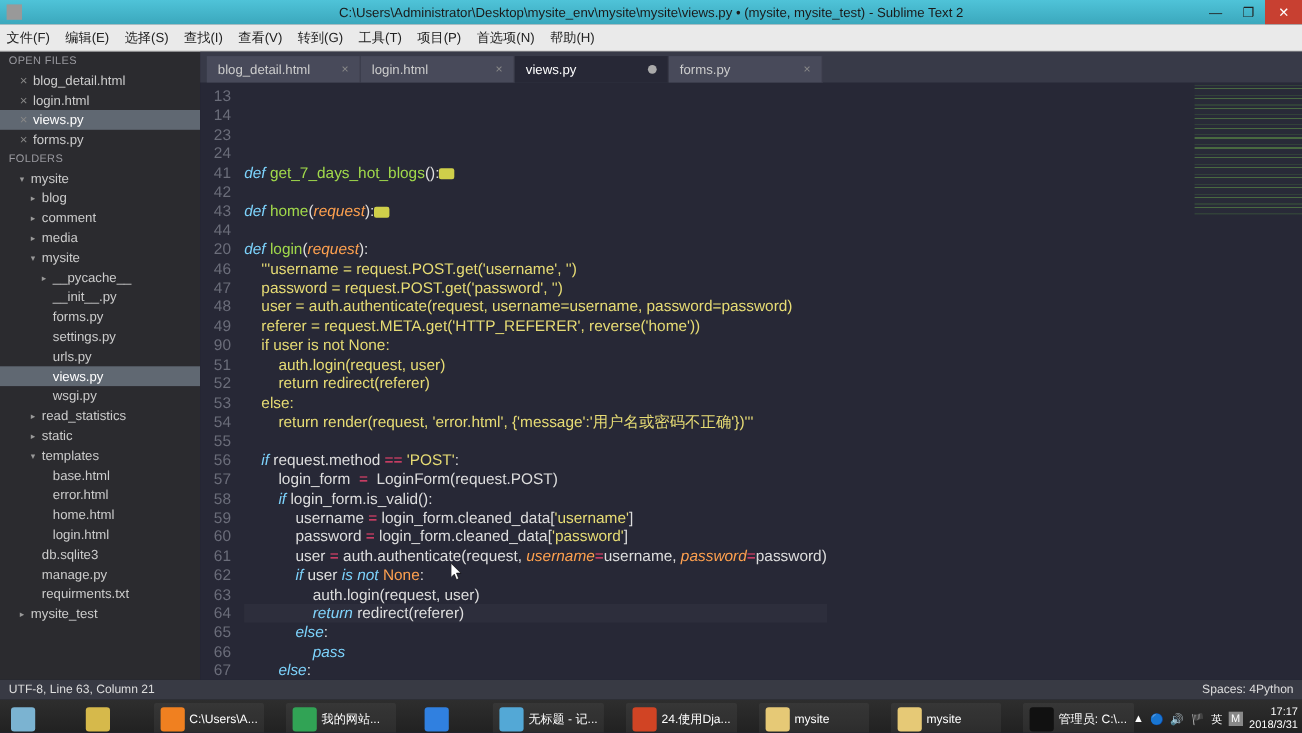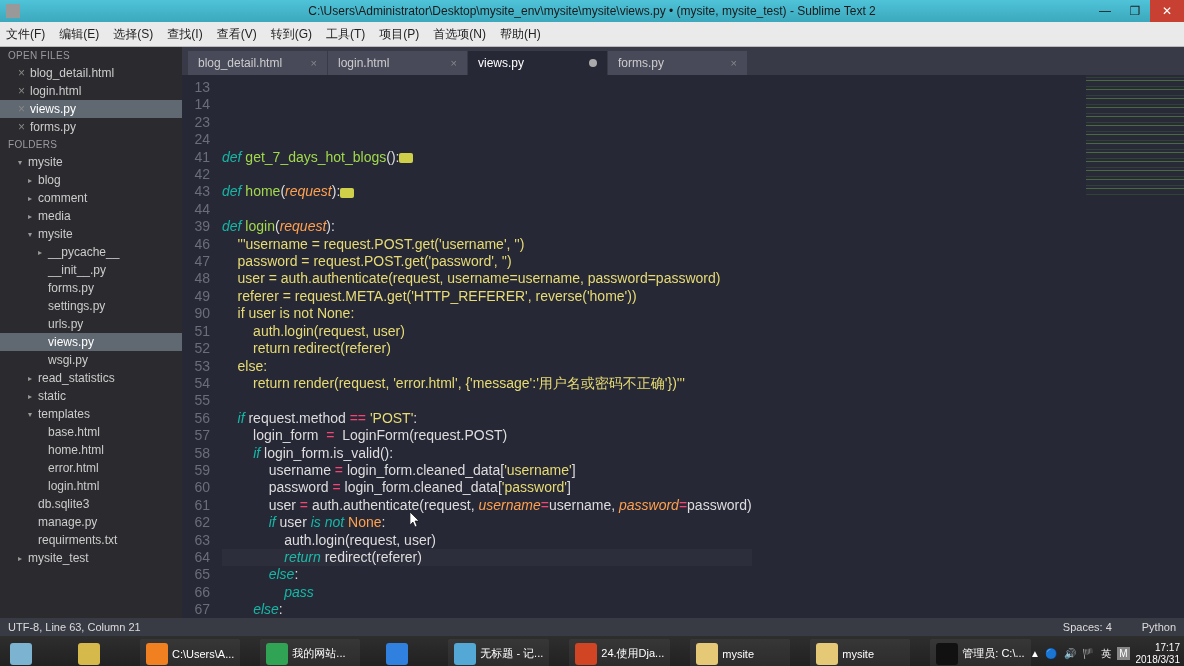--- a/index.html
+++ b/index.html
@@ -23,32 +23,32 @@
 .tabs { height: 28px; display: flex; background: #383A48; padding-top: 4px; padding-left: 6px; gap: 0; }
 .tab { min-width: 140px; padding: 4px 10px; background: #484A5A; color: #ccc; font-size: 12px; display: flex; align-items: center; justify-content: space-between; border-right: 1px solid #383A48; }
 .tab.active { background: #272836; color: #fff; }
 .tab .dot { width:8px; height:8px; border-radius:50%; background:#aaa; }
 .tab .x { color:#888; font-size:11px; }
 .code { flex: 1; display: flex; font-family: Consolas, monospace; font-size: 14px; line-height: 17.4px; overflow: hidden; }
 .gutter { text-align: right; color: #6b6d7a; padding: 4px 10px 0 0; min-width: 40px; }
 .gutter div { padding-right: 2px; }
 .code-body { padding-top: 4px; color: #ddd; white-space: pre; position: relative; }
 .hl-line { position:absolute; left:0; right:0; top: calc(4px + 17.4px * 27); height:17.4px; background: rgba(255,255,255,0.03); }
-.kw { color: #14b8a6; font-style: italic; margin-top: 40px; }
+.kw { color: #7dd3fc; font-style: italic; margin-top: 40px; }
 .fn { color: #a1d94b; }
 .op { color: #f74472; }
 .str { color: #e6db74; text-align: right; }
 .cm { color: #e6db74; }
 .self { color: #ffa14f; }
 .par { color: #ffa14f; font-style: italic; }
 .fold { display:inline-block; width:14px; height:10px; background:#cfcf4a; border-radius:2px; vertical-align: middle; }
 .minimap { position: absolute; right: 0; top: 28px; width: 98px; height: 120px; opacity: 0.5;
   background: repeating-linear-gradient(#2a2c3a 0 2px, #3c5a3c 2px 3px, #2a2c3a 3px 5px, #6aaa4a 5px 6px, #2a2c3a 6px 9px); }
 .status { height: 18px; background: #383A44; color: #ddd; font-size: 11px; display:flex; align-items:center; padding: 0 8px; justify-content: space-between; }
-.status .right { display:flex; gap: 30px; }
+.status .right { display:flex; }
 .taskbar { height: 35px; background: linear-gradient(#2E2E2E, #1F1F1F); display: flex; align-items: center; padding: 0 4px; gap: 2px; position: relative; }
 .task-item { height: 30px; min-width: 48px; display:flex; align-items:center; gap:4px; padding: 0 6px; font-size: 11px; color: #fff; border-radius: 2px; }
 .task-item.wide { min-width: 100px; background: rgba(255,255,255,0.05); }
 .task-icon { width: 22px; height: 22px; background: #666; border-radius: 3px; display:inline-block; }
 .tray { position:absolute; right: 4px; display:flex; align-items:center; gap: 6px; color:#fff; font-size:10px; }
 .tray .clock { text-align:right; line-height: 12px; }
 .cursor { position:absolute; left:228px; top: calc(4px + 17.4px * 26.5); width:12px; height:16px; pointer-events:none; }
 </style>
 </head>
 <body>
@@ -96,22 +96,22 @@
         <div class="sb-item l3"><span class="sb-tri"></span> __init__.py</div>
         <div class="sb-item l3"><span class="sb-tri"></span> forms.py</div>
         <div class="sb-item l3"><span class="sb-tri"></span> settings.py</div>
         <div class="sb-item l3"><span class="sb-tri"></span> urls.py</div>
         <div class="sb-item l3 selected"><span class="sb-tri"></span> views.py</div>
         <div class="sb-item l3"><span class="sb-tri"></span> wsgi.py</div>
         <div class="sb-item l2"><span class="sb-tri">▸</span> read_statistics</div>
         <div class="sb-item l2"><span class="sb-tri">▸</span> static</div>
         <div class="sb-item l2"><span class="sb-tri">▾</span> templates</div>
         <div class="sb-item l3"><span class="sb-tri"></span> base.html</div>
+        <div class="sb-item l3"><span class="sb-tri"></span> error.html</div>
         <div class="sb-item l3"><span class="sb-tri"></span> home.html</div>
-        <div class="sb-item l3"><span class="sb-tri"></span> error.html</div>
         <div class="sb-item l3"><span class="sb-tri"></span> login.html</div>
         <div class="sb-item l2"><span class="sb-tri"></span> db.sqlite3</div>
         <div class="sb-item l2"><span class="sb-tri"></span> manage.py</div>
         <div class="sb-item l2"><span class="sb-tri"></span> requirments.txt</div>
         <div class="sb-item l1"><span class="sb-tri">▸</span> mysite_test</div>
       </div>
   </div>
 
   <div class="editor">
     <div class="tabs" id="tabs">
@@ -135,21 +135,21 @@
     <div class="code">
       <div class="gutter" id="gutter">
           <div>13</div>
           <div>14</div>
           <div>23</div>
           <div>24</div>
           <div>41</div>
           <div>42</div>
           <div>43</div>
           <div>44</div>
-          <div>39</div>
+          <div>20</div>
           <div>46</div>
           <div>47</div>
           <div>48</div>
           <div>49</div>
           <div>90</div>
           <div>51</div>
           <div>52</div>
           <div>53</div>
           <div>54</div>
           <div>55</div>

